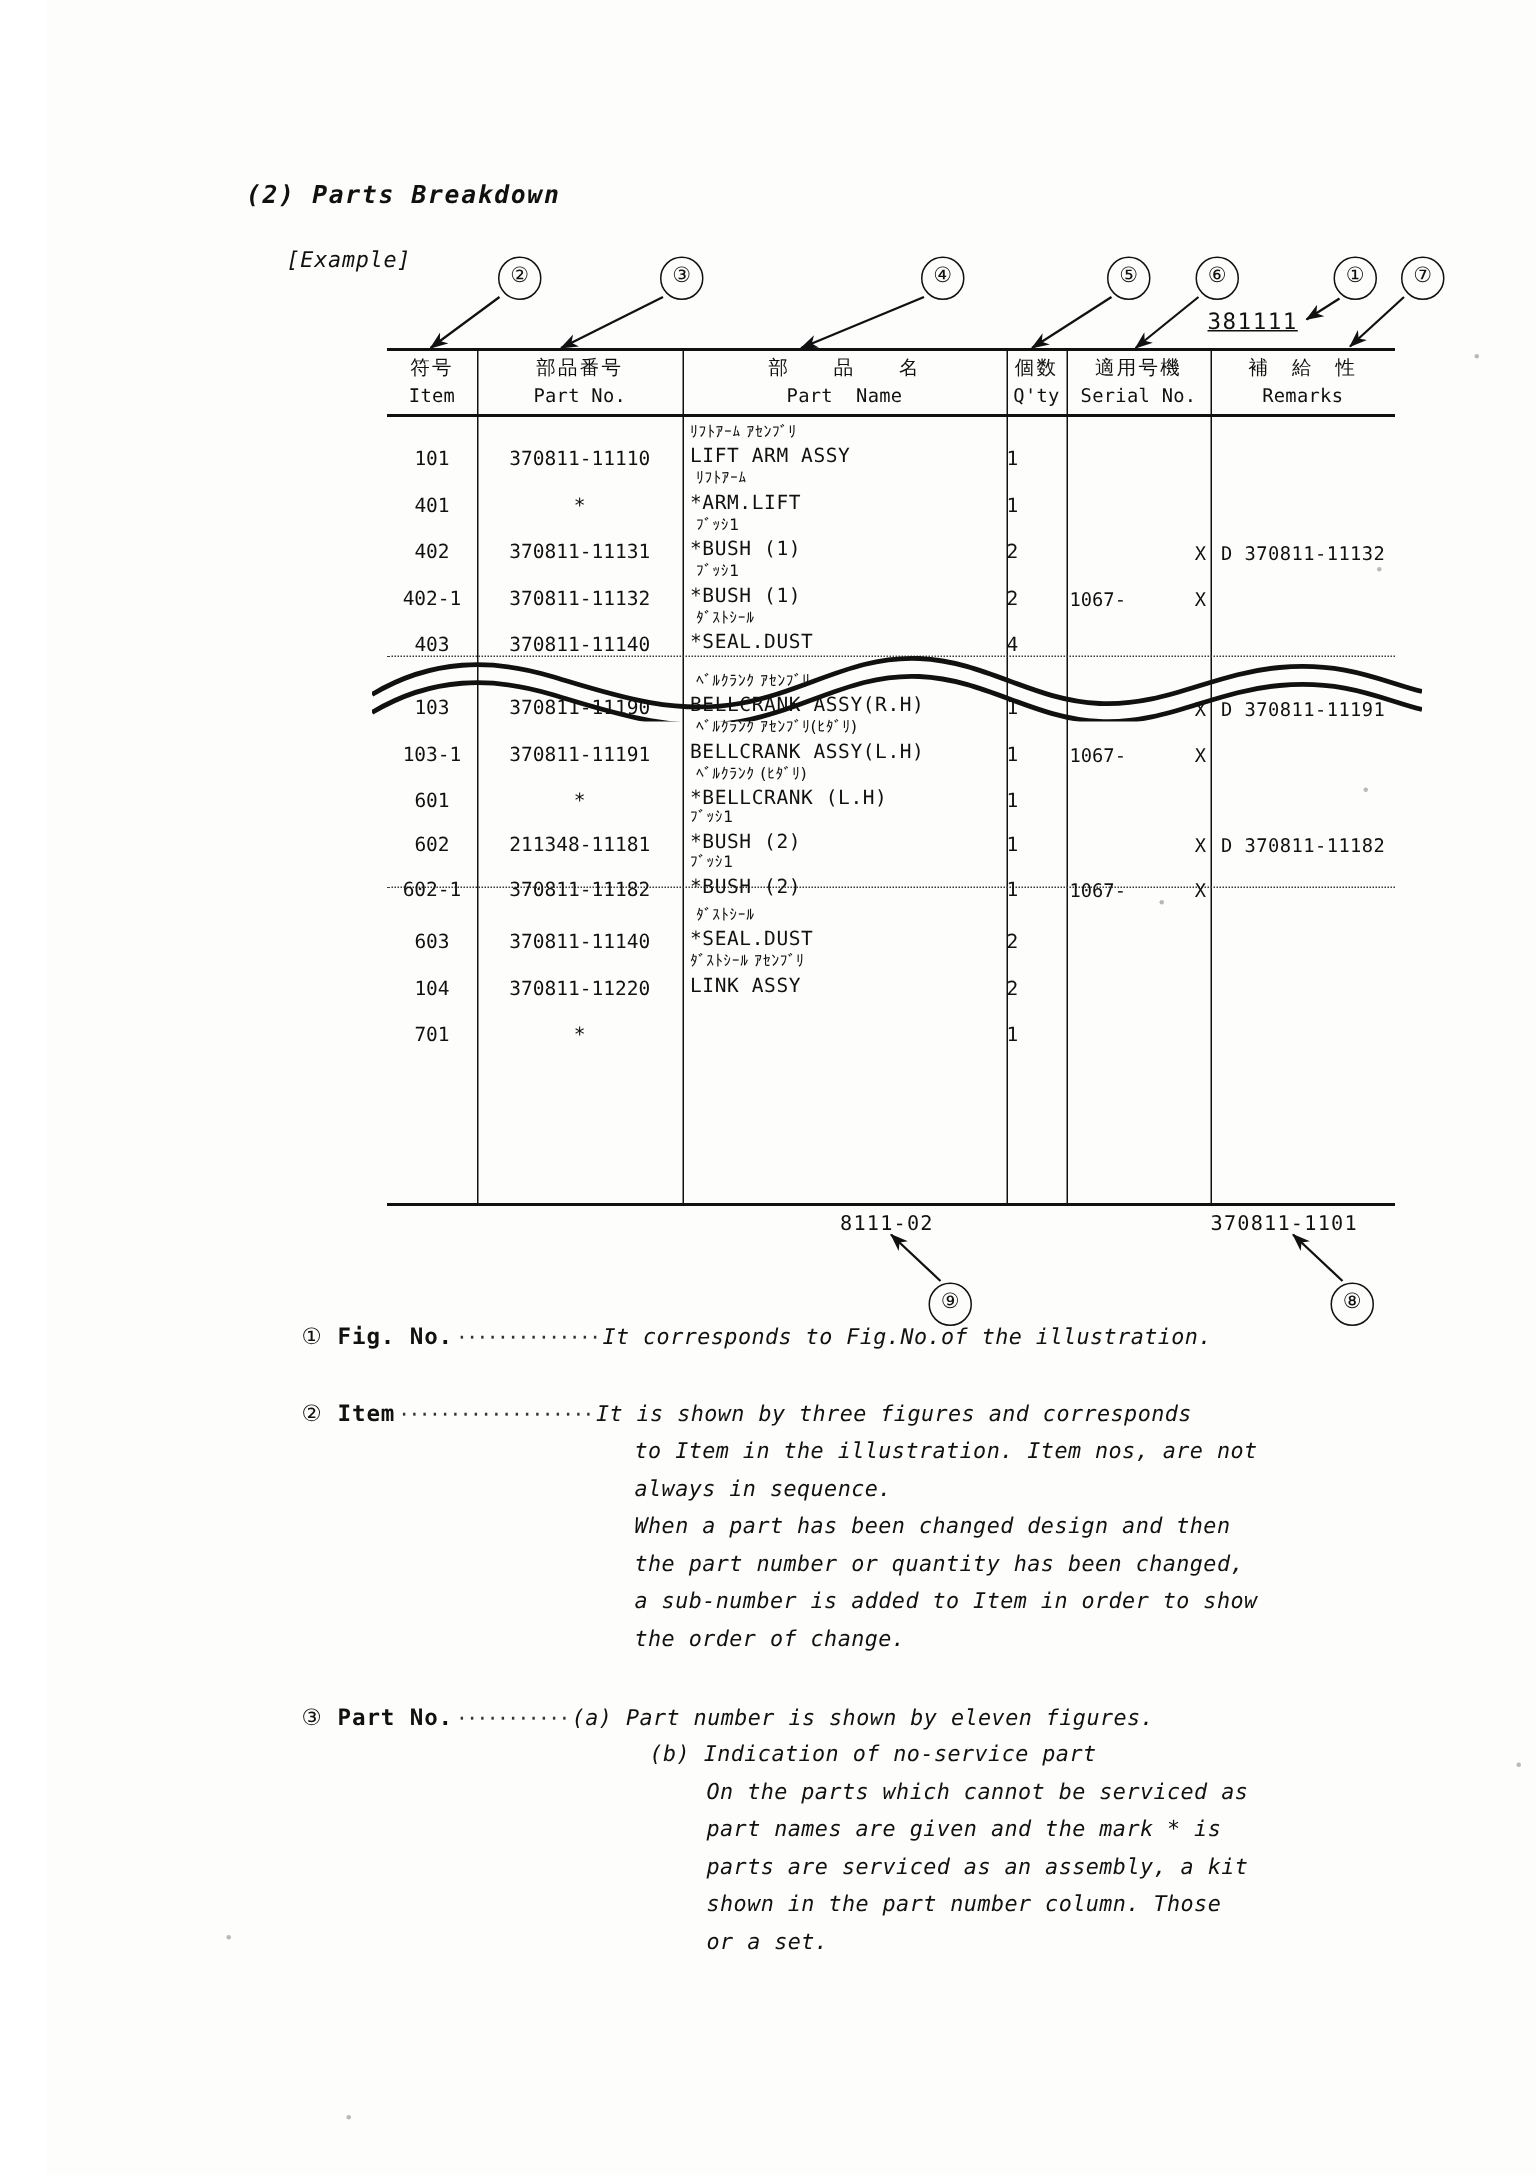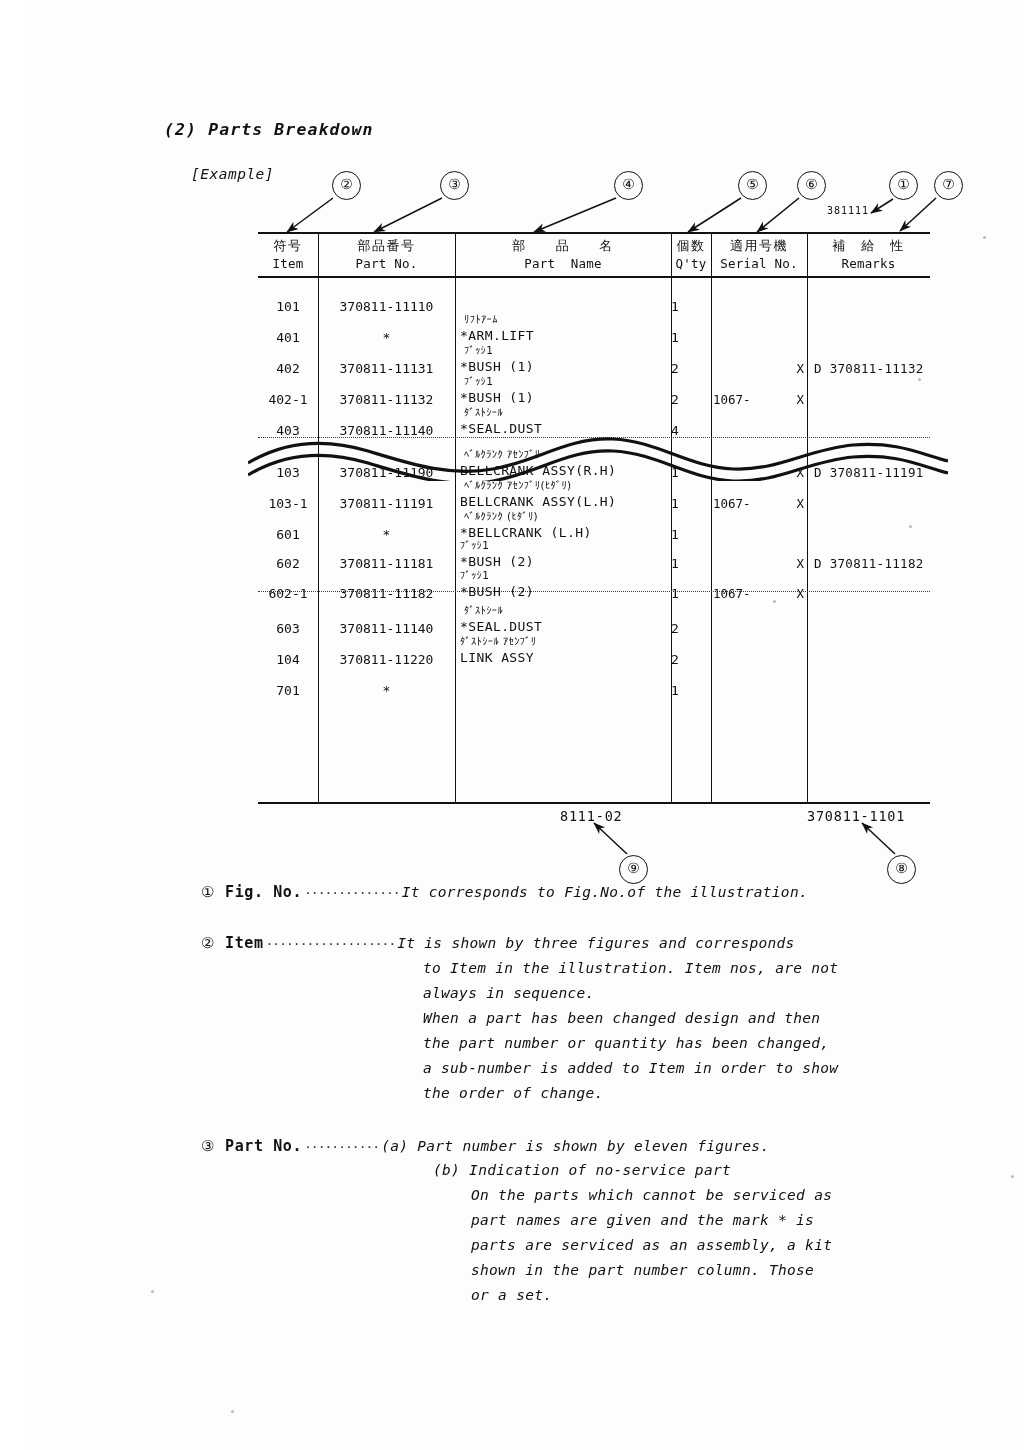--- a/index.html
+++ b/index.html
@@ -49,25 +49,26 @@
     border: 1.4px solid #111;
     border-radius: 50%;
     font-size: 14px;
     line-height: 25px;
     text-align: center;
     font-family: "DejaVu Serif", "Liberation Serif", serif;
     background: #fdfdfc;
   }
   .fig-no-label {
     position: absolute;
-    left: 796px;
+    left: 774px;
     top: 205px;
-    font-size: 10px;
+    font-size: 15px;
     letter-spacing: 1px;
     white-space: nowrap;
+    text-decoration: underline;
   }
   .bottom-label {
     position: absolute;
     font-size: 13.5px;
     letter-spacing: .8px;
     white-space: nowrap;
   }
   .svg-layer {
     position: absolute;
     left: 0; top: 0;
@@ -294,20 +295,24 @@
       <span class="jp">補　給　性</span>
       <span class="en">Remarks</span>
     </div>
 
     <div class="dotline" style="top:203px;"></div>
     <div class="dotline" style="top:357px;"></div>
 
     <div class="row" style="top:47px;">
       <span class="c-item">101</span>
       <span class="c-partno">370811-11110</span>
+      <span class="c-name">
+        <span class="kana flush">ﾘﾌﾄｱｰﾑ ｱｾﾝﾌﾞﾘ</span>
+        <span class="en">LIFT ARM ASSY</span>
+      </span>
       <span class="c-qty">1</span>
       <span class="c-serial">
         <span class="sn-from"></span>
         <span class="sn-x"></span>
       </span>
       <span class="c-remarks"></span>
     </div>
 
     <div class="row" style="top:78px;">
       <span class="c-item">401</span>
@@ -409,21 +414,21 @@
       <span class="c-qty">1</span>
       <span class="c-serial">
         <span class="sn-from"></span>
         <span class="sn-x"></span>
       </span>
       <span class="c-remarks"></span>
     </div>
 
     <div class="row" style="top:304px;">
       <span class="c-item">602</span>
-      <span class="c-partno">370811-11181</span>
+      <span class="c-partno">211348-11181</span>
       <span class="c-name">
         <span class="kana flush">ﾌﾞｯｼ1</span>
         <span class="en">*BUSH (2)</span>
       </span>
       <span class="c-qty">1</span>
       <span class="c-serial">
         <span class="sn-from"></span>
         <span class="sn-x">X</span>
       </span>
       <span class="c-remarks">D 370811-11182</span>

